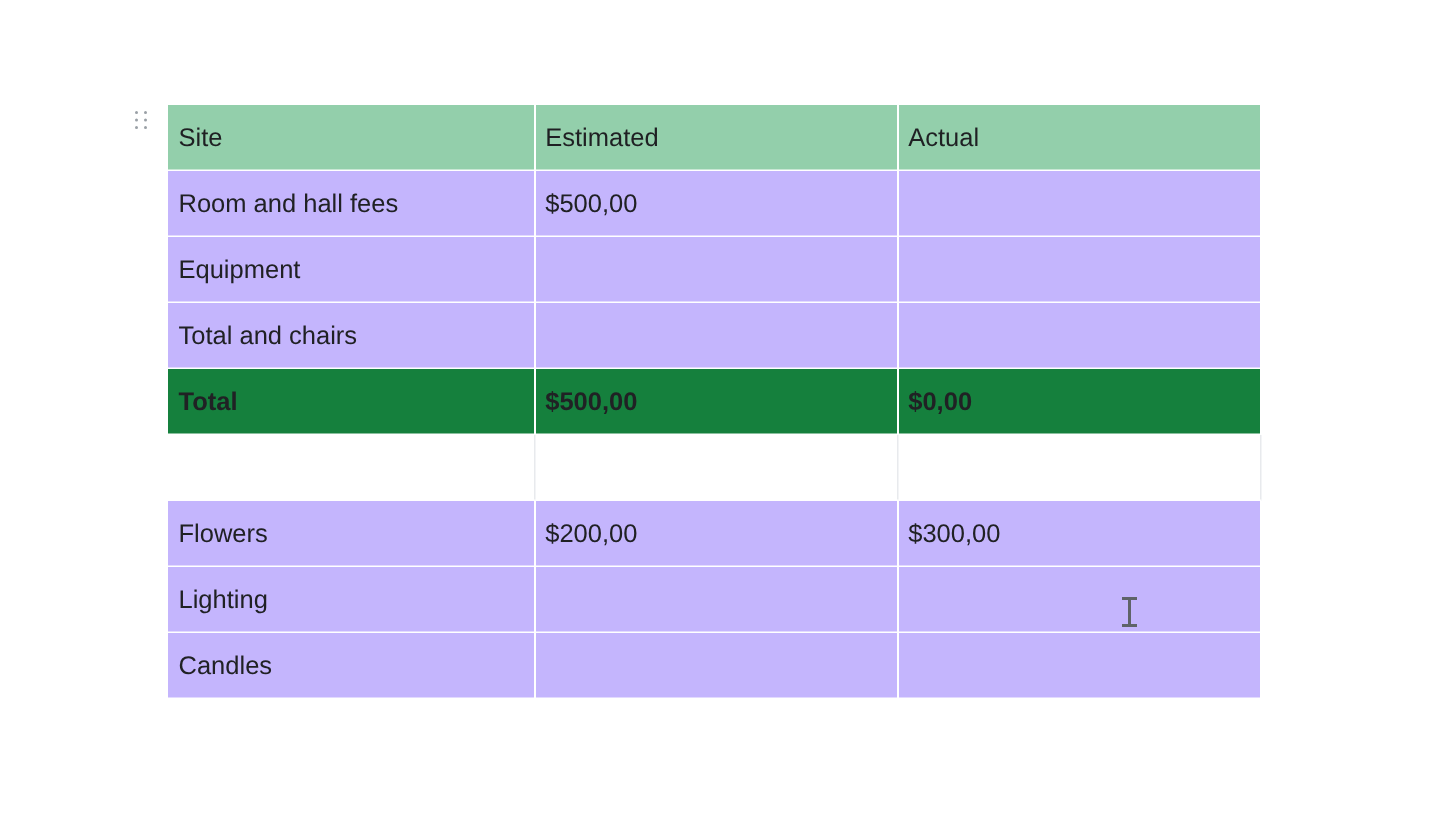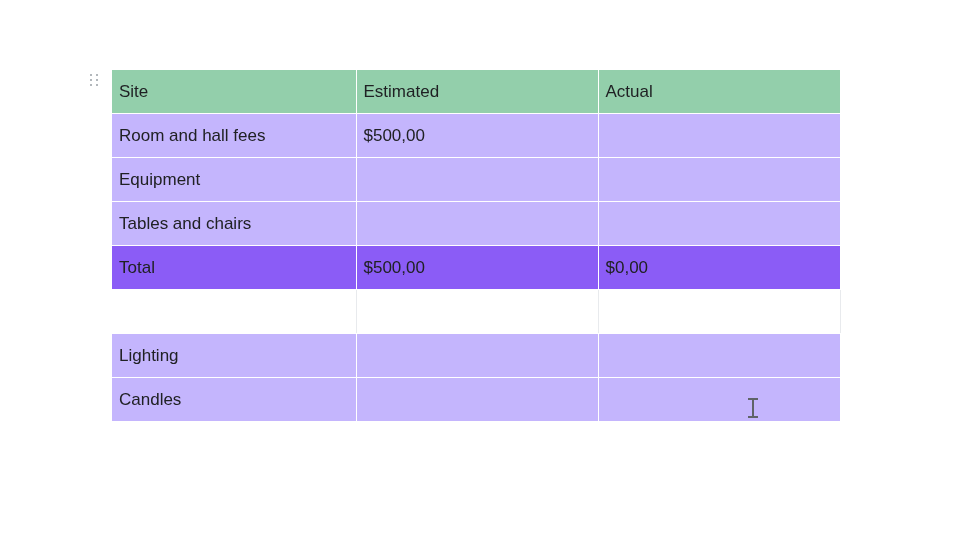--- a/index.html
+++ b/index.html
@@ -72,21 +72,22 @@
   table.budget td:last-child { border-right: 0; }
 
   tr.head td {
     background: #93cfab;
     color: #1f2023;
   }
   tr.body td {
     background: #c4b5fd;
   }
   tr.total td {
-    background: #8b5cf6;
+    background: #15803d;
+    font-weight: bold;
   }
   tr.spacer td {
     background: #ffffff;
     height: 43px;
     border-bottom-color: #ffffff;
   }
   tr.spacer td.blankcell {
     background: #ffffff;
     border-right: 1px solid #e8eaed;
   }
@@ -148,38 +149,43 @@
           <td>Room and hall fees</td>
           <td>$500,00</td>
           <td></td>
         </tr>
         <tr class="body">
           <td>Equipment</td>
           <td></td>
           <td></td>
         </tr>
         <tr class="body">
-          <td>Tables and chairs</td>
+          <td>Total and chairs</td>
           <td></td>
           <td></td>
         </tr>
 
         <tr class="total">
           <td>Total</td>
           <td>$500,00</td>
           <td>$0,00</td>
         </tr>
 
         <tr class="spacer">
           <td class="blankcell"></td>
           <td class="blankcell"></td>
           <td class="blankcell"></td>
         </tr>
 
 
+        <tr class="body">
+          <td>Flowers</td>
+          <td>$200,00</td>
+          <td>$300,00</td>
+        </tr>
         <tr class="body">
           <td>Lighting</td>
           <td></td>
           <td></td>
         </tr>
         <tr class="body">
           <td>Candles</td>
           <td></td>
           <td></td>
         </tr>

